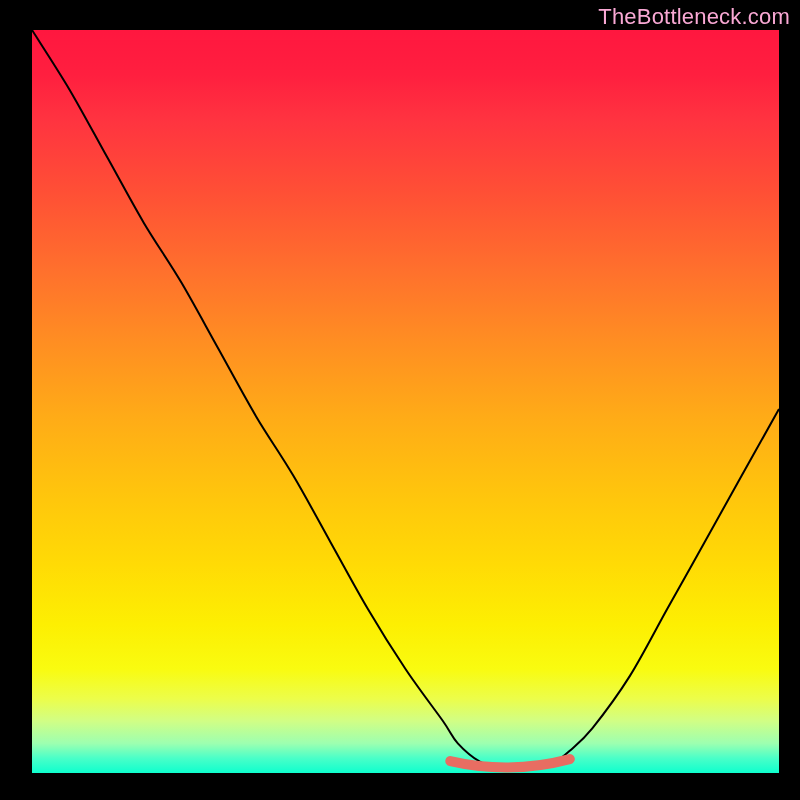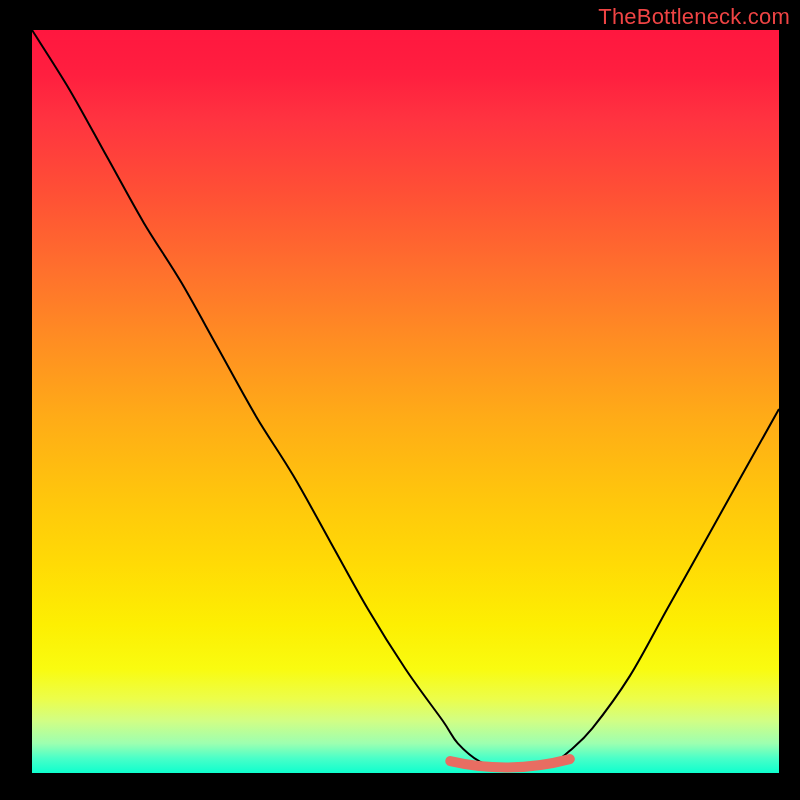--- a/index.html
+++ b/index.html
@@ -14,21 +14,21 @@
   .container {
     position: relative;
     width: 800px;
     height: 800px;
     background: #000;
   }
   .watermark {
     position: absolute;
     top: 4px;
     right: 10px;
-    color: #ef4444;
+    color: #f9a8d4;
     font-size: 22px;
     font-weight: 500;
     letter-spacing: 0.2px;
     z-index: 30;
   }
   .plot-area {
     position: absolute;
     left: 32px;
     top: 30px;
     width: 747px;

